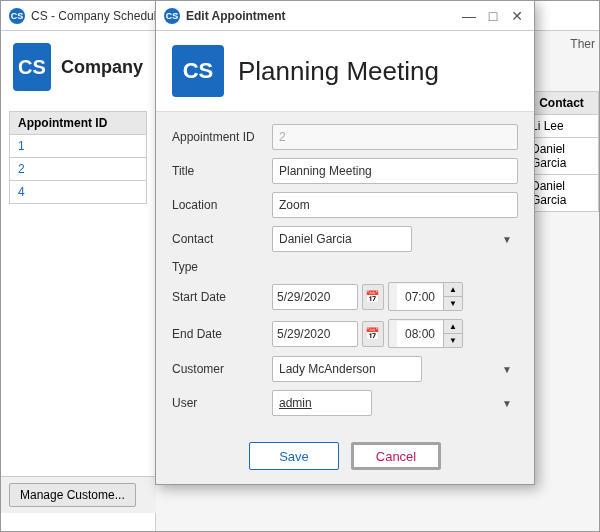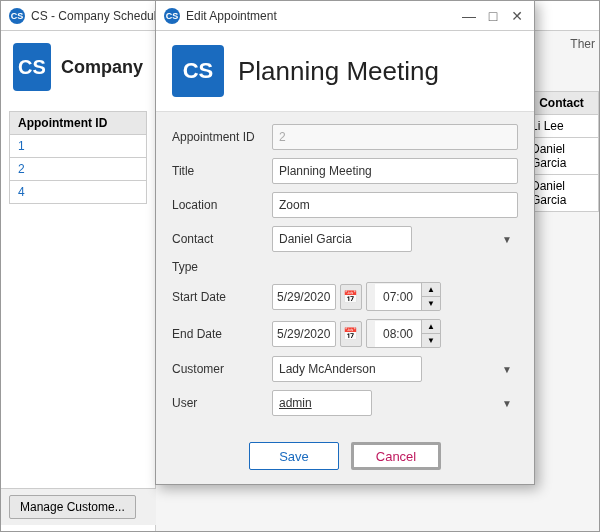--- a/index.html
+++ b/index.html
@@ -81,21 +81,21 @@
     }
     .bg-table td {
       border: 1px solid #ccc;
       padding: 4px 8px;
       font-size: 12px;
       color: #1a6bbf;
       background: #fff;
     }
     .bg-bottom-bar {
       position: absolute;
-      bottom: 6px; left: 0;
+      bottom: 18px; left: 0;
       width: 155px;
       padding: 6px 8px;
       background: #f0f0f0;
       border-top: 1px solid #ccc;
     }
     .bg-manage-btn {
       border: 1px solid #aaa;
       background: #e8e8e8;
       padding: 4px 10px;
       font-size: 12px;
@@ -130,20 +130,21 @@
       width: 16px; height: 16px;
       background: #1a6bbf;
       border-radius: 50%;
       display: flex; align-items: center; justify-content: center;
       color: #fff; font-size: 9px; font-weight: bold;
     }
     .modal-title-text {
       font-size: 12px;
       color: #333;
       flex: 1;
+      font-weight: bold;
     }
     .titlebar-btn {
       width: 18px; height: 18px;
       border: none;
       background: transparent;
       font-size: 14px;
       color: #555;
       cursor: pointer;
       display: flex; align-items: center; justify-content: center;
       padding: 0;
@@ -233,21 +234,21 @@
     }
 
     
     .date-time-group {
       display: flex;
       align-items: center;
       gap: 4px;
       flex: 1;
     }
     .date-input {
-      width: 64px;
+      width: 86px;
       height: 26px;
       border: 1px solid #bbb;
       border-radius: 2px;
       padding: 0 4px;
       font-size: 12px;
       background: #fff;
       color: #333;
       outline: none;
     }
     .cal-btn {

